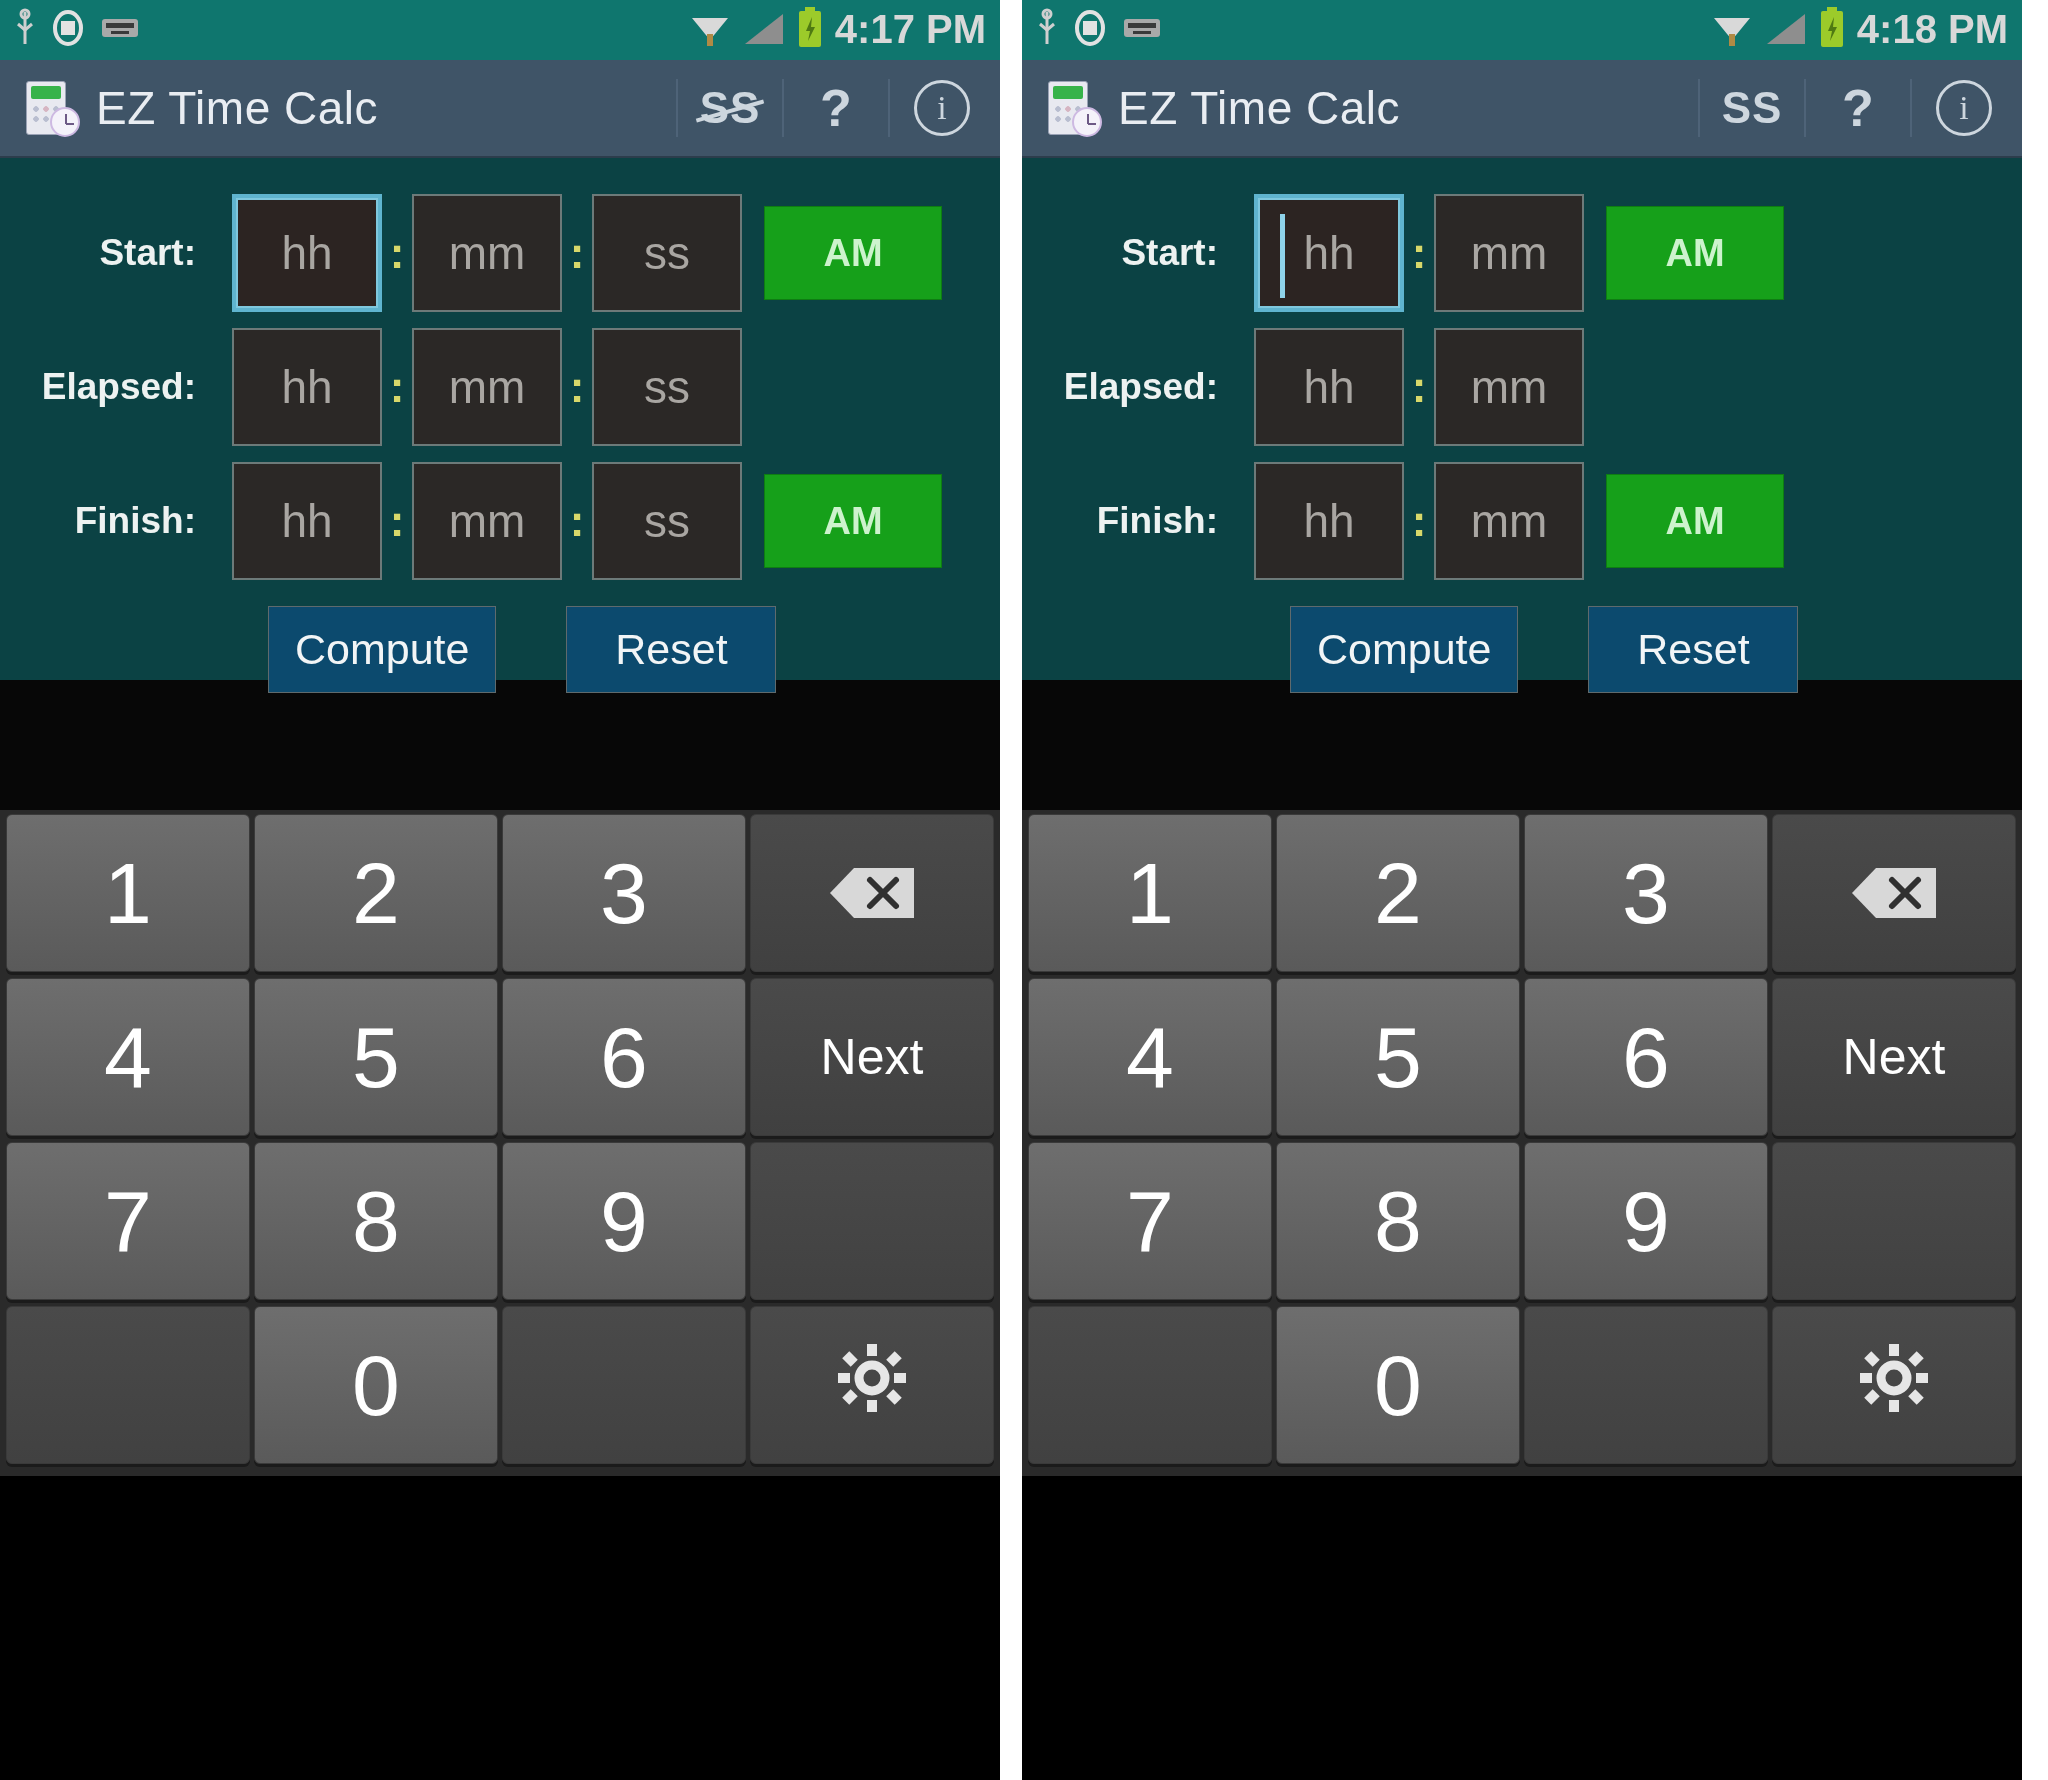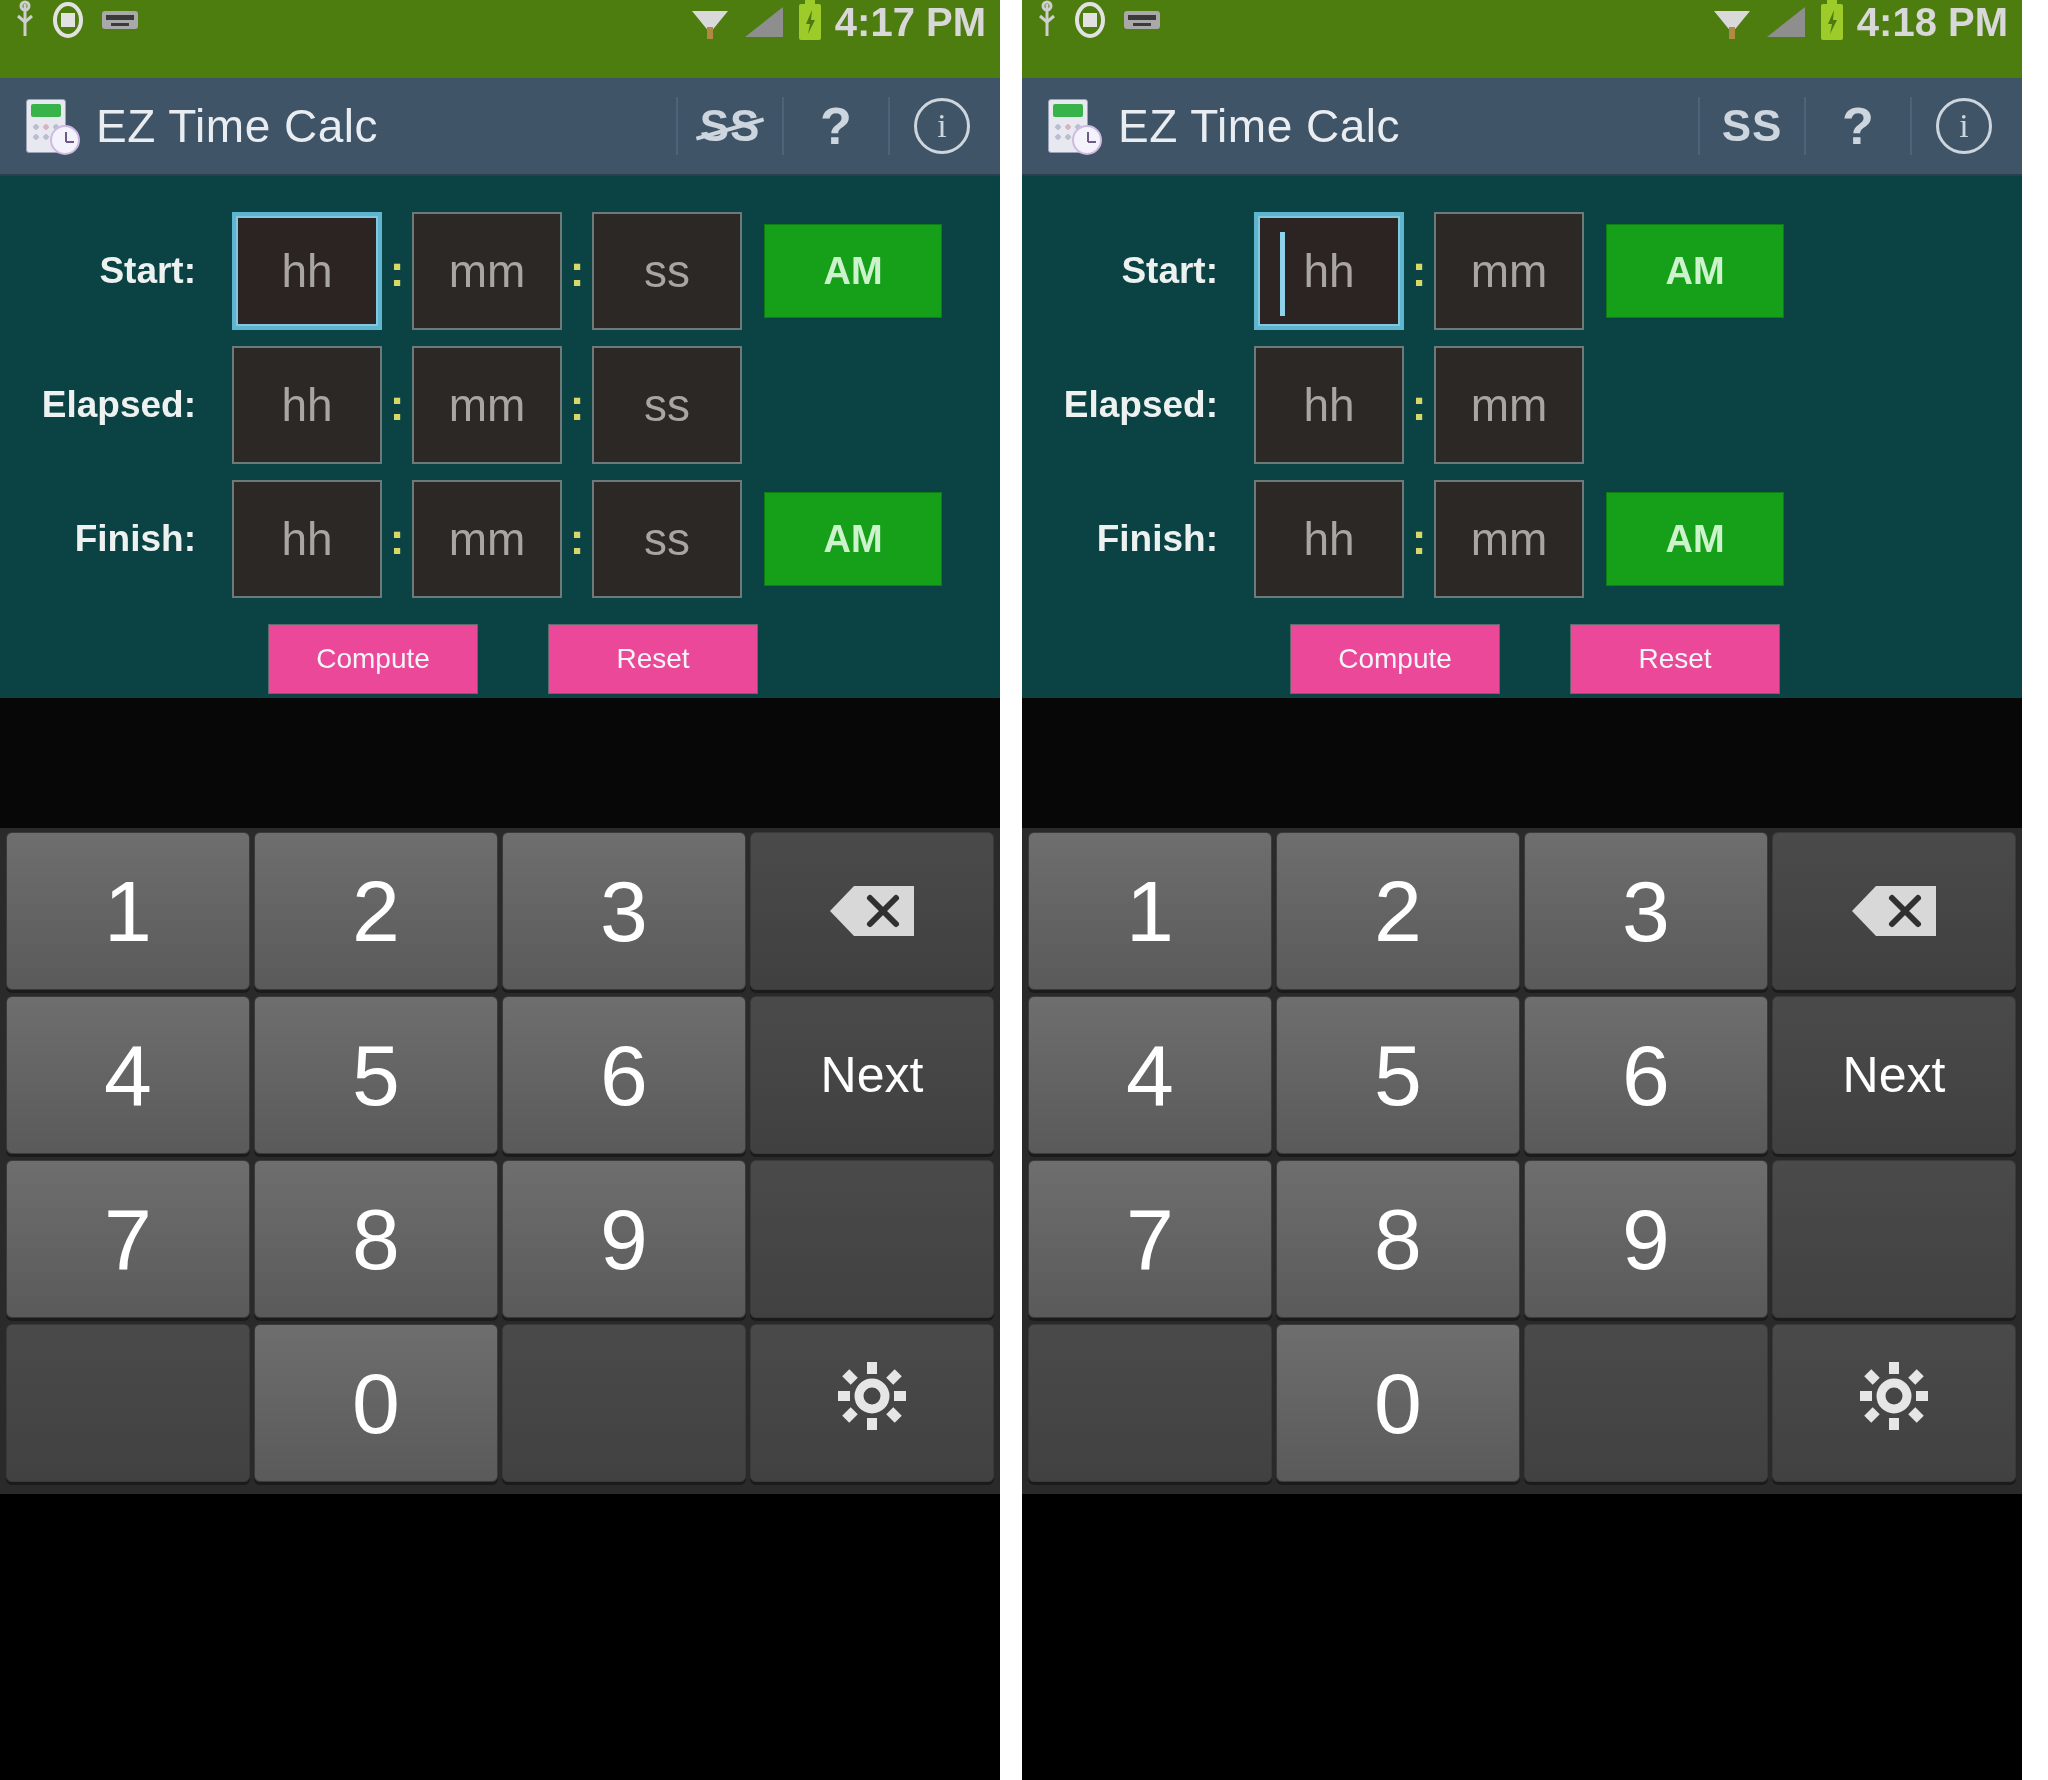--- a/index.html
+++ b/index.html
@@ -6,21 +6,21 @@
   body{
     width:2048px;height:1780px;
     font-family:"Liberation Sans", sans-serif;
     overflow:hidden;
   }
   .stage{position:relative;width:2048px;height:1780px;display:flex;gap:22px;background:#fff;}
 
   .phone{position:relative;width:1000px;height:1780px;background:#000;overflow:hidden;}
 
   
-  .statusbar{height:78px;background:#4d7c0f;display:flex;align-items:flex-start;padding:0 14px;box-sizing:border-box;}
+  .statusbar{height:60px;background:#0f766e;display:flex;align-items:center;padding:0 14px;box-sizing:border-box;}
   .sb-left{display:flex;align-items:center;gap:14px;flex:1;}
   .sb-right{display:flex;align-items:center;gap:12px;}
   .sb-ico{display:block;}
   .sb-time{color:#d8d8d8;font-size:40px;font-weight:bold;letter-spacing:0px;line-height:1;padding-bottom:3px;}
 
   
   .actionbar{height:98px;background:#3f5467;display:flex;align-items:center;padding:17px 10px;box-sizing:border-box;
              border-bottom:2px solid #2c3d4c;}
   .appicon{width:58px;height:58px;margin-left:12px;margin-right:16px;position:relative;flex:none;}
   .appicon .calcbody{position:absolute;left:4px;top:2px;width:40px;height:54px;background:#e8e9f0;border-radius:3px;
@@ -54,21 +54,21 @@
   .rowlabel{width:232px;text-align:right;padding-right:36px;box-sizing:border-box;
             color:#edf2f1;font-size:37px;font-weight:bold;}
   .field{width:150px;height:118px;background:#2b2826;border:2px solid #6d7a79;box-sizing:border-box;
          display:flex;align-items:center;justify-content:center;color:#a9a6a2;font-size:46px;position:relative;}
   .field.focused{border:4px solid #5fb4cf;background:#2c2422;box-shadow:0 0 0 2px #7fc8de inset;}
   .caret{position:absolute;left:22px;top:16px;width:5px;height:84px;background:#8fd3ea;}
   .colon{width:30px;text-align:center;color:#d8d86a;font-size:44px;font-weight:bold;line-height:0.9;}
   .ampm{width:178px;height:94px;background:#16a01a;border:1px solid #0e7d12;box-sizing:border-box;margin-left:22px;
         display:flex;align-items:center;justify-content:center;color:#cdf3cd;font-size:38px;font-weight:bold;}
   .btnrow{display:flex;align-items:center;padding-left:268px;margin-top:18px;gap:70px;}
-  .gbtn{background:#ec4899;color:#f2f5f6;font-size:28px;padding:18px 26px;border:1px solid #5f6a6d;box-sizing:border-box;
+  .gbtn{background:#0c4a6e;color:#f2f5f6;font-size:43px;padding:18px 26px;border:1px solid #5f6a6d;box-sizing:border-box;
         min-width:210px;text-align:center;}
 
   
   .blackgap{background:#070707;height:130px;}
 
   
   .keypad{background:#2a2a2a;padding:4px 2px 6px 2px;box-sizing:border-box;height:auto;}
   .krow{display:flex;gap:4px;margin-bottom:6px;padding:0 4px;}
   .key{flex:1;height:158px;border-radius:6px;display:flex;align-items:center;justify-content:center;
        background:linear-gradient(#6e6e6e,#5a5a5a);border:1px solid #3a3a3a;box-sizing:border-box;

